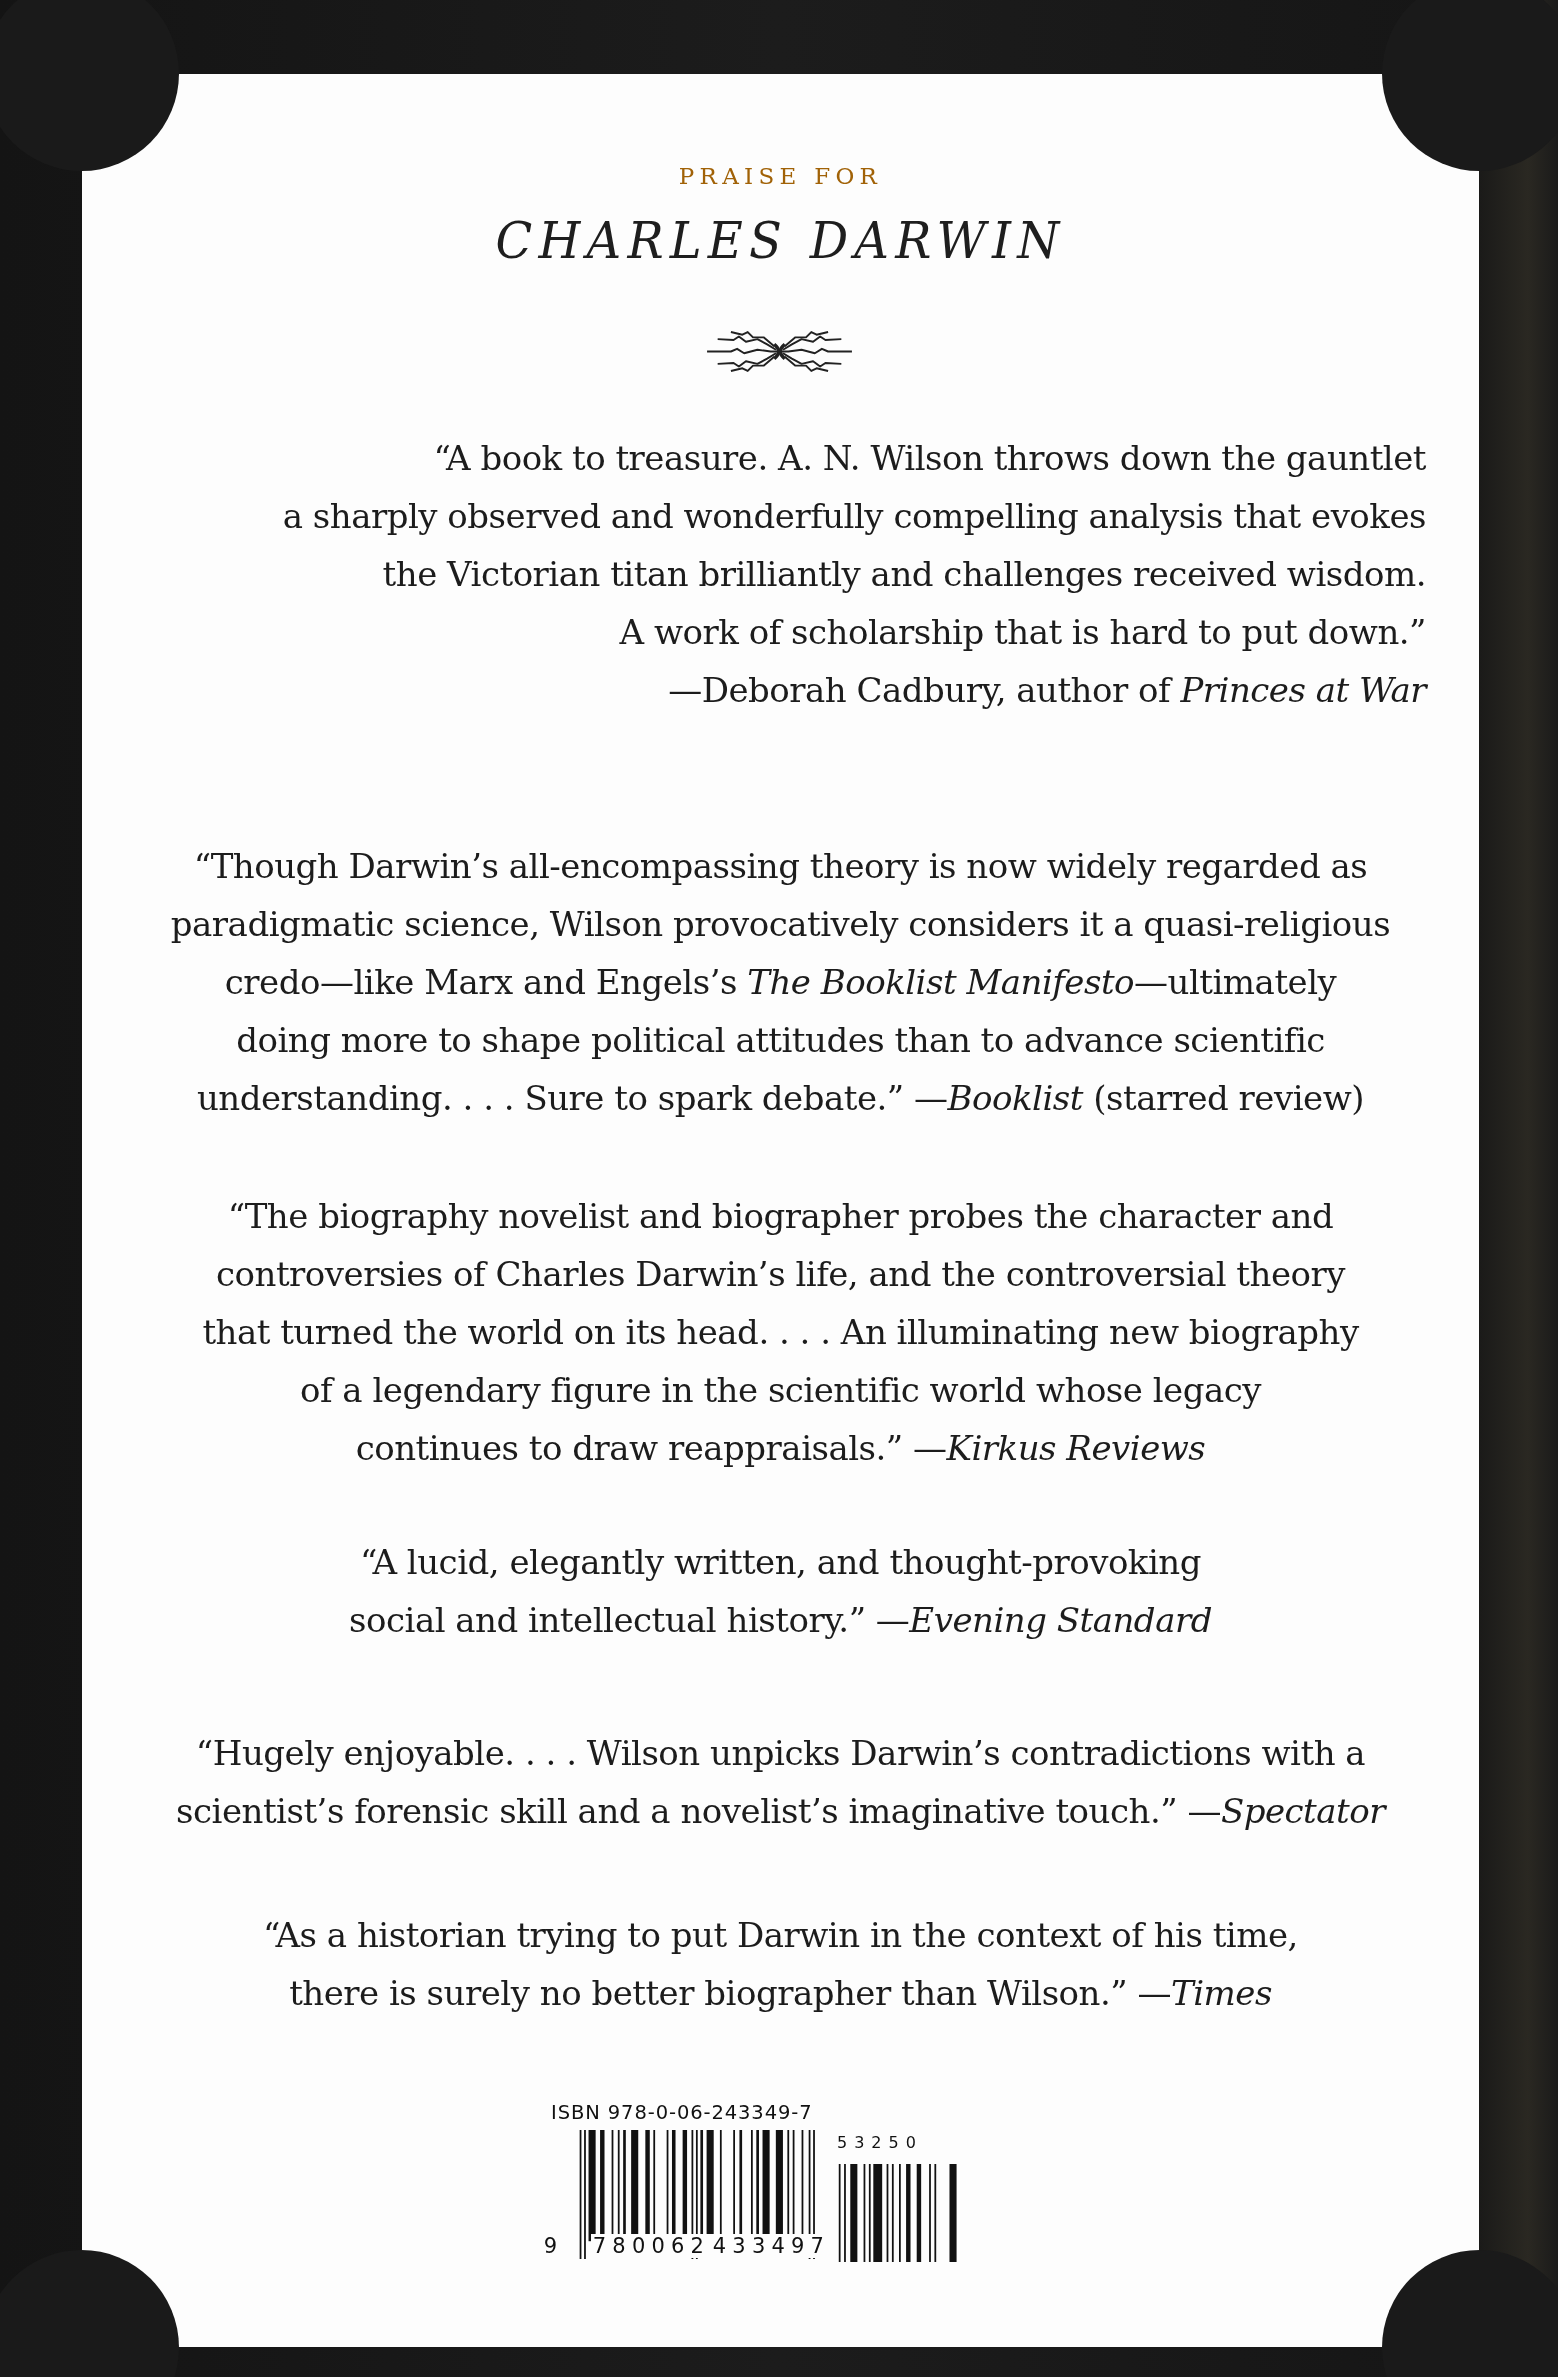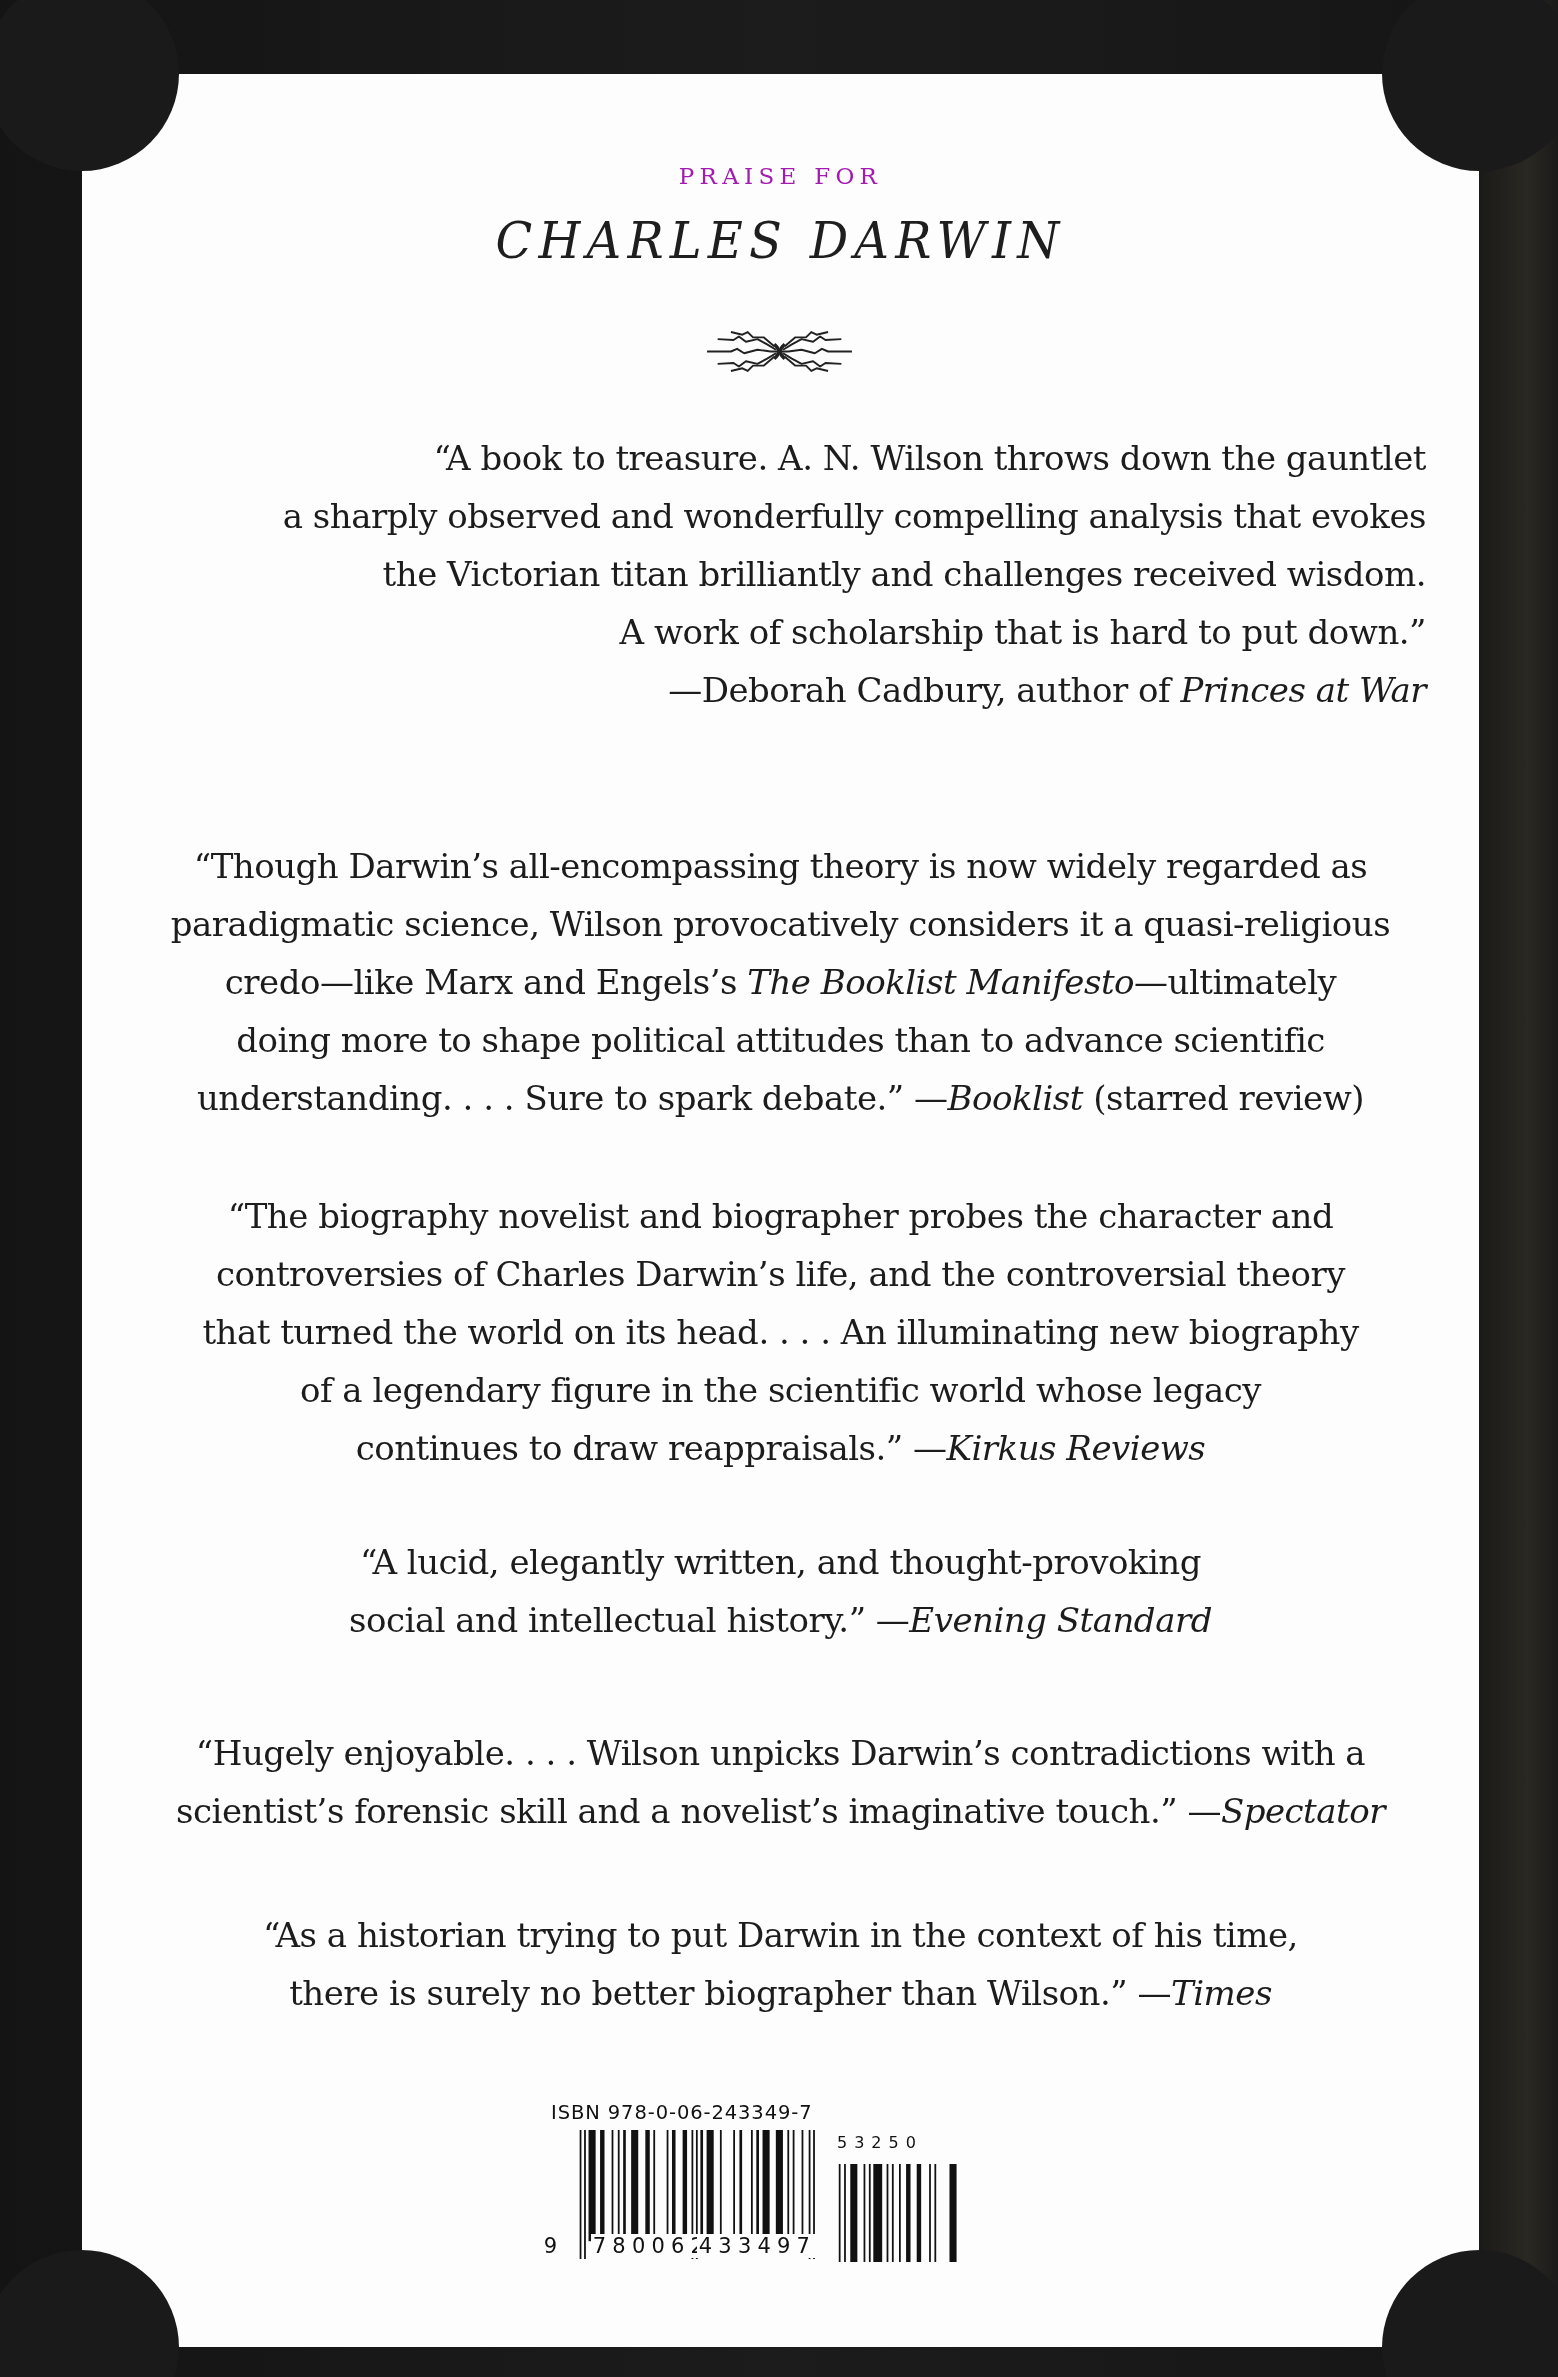--- a/index.html
+++ b/index.html
@@ -26,21 +26,21 @@
     .notch.tl { left: -98px; top: -98px; }
     .notch.tr { right: -98px; top: -98px; }
     .notch.bl { left: -98px; bottom: -98px; }
     .notch.br { right: -98px; bottom: -98px; }
 
     .content { position: absolute; left: 0; top: 0; width: 100%; text-align: center; }
 
     .eyebrow {
       position: absolute; left: 0; width: 100%; top: 89px;
       font-family: "DejaVu Serif", serif;
-      font-size: 23px; letter-spacing: 5.3px; color: #a21caf;
+      font-size: 23px; letter-spacing: 5.3px; color: #a16207;
     }
     .title {
       position: absolute; left: 0; width: 100%; top: 138px;
       font-family: "DejaVu Serif", serif; font-style: italic;
       font-size: 48px; letter-spacing: 6.2px; color: #1e1e1e;
       transform: scaleY(1.05);
     }
     .ornament {
       position: absolute; left: 600px; top: 251px; width: 195px; height: 53px;
     }
@@ -205,17 +205,17 @@
         <rect x="90" y="0" width="5" height="110"></rect>
           <rect x="104" y="0" width="2" height="110"></rect>
         <rect x="110" y="0" width="2" height="110"></rect>
           <rect x="127" y="0" width="8" height="110"></rect>
       </g>
     </svg>
 
     <div class="ean-digits">
       <span style="left:0; top:0;">9</span>
       <span style="left:49px; top:0;">780062</span>
-      <span style="left:155px; top:0;text-align:right;">433497</span>
+      <span style="left:169px; top:0;text-align:right;">433497</span>
     </div>
   </div>
 </div>
 
 
 </body></html>

